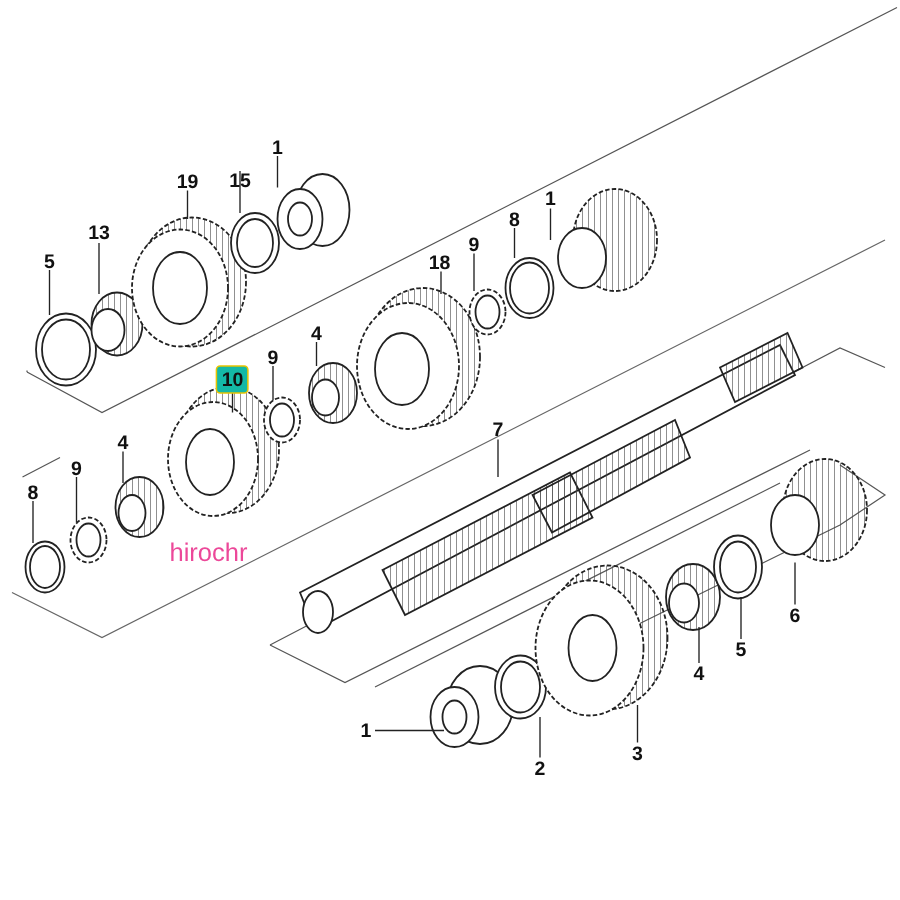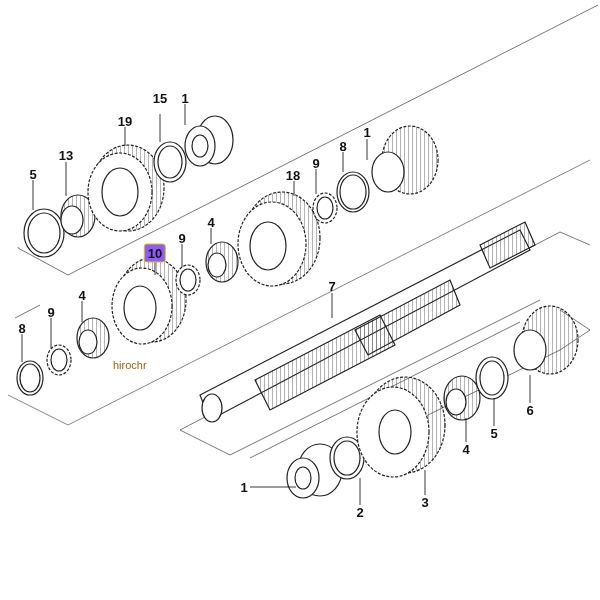--- a/index.html
+++ b/index.html
@@ -1,20 +1,20 @@
 <!DOCTYPE html>
 <html><head>
 <meta charset="utf-8">
 <style>
   html,body{margin:0;padding:0;background:#ffffff;}
   #stage{position:relative;width:600px;height:600px;overflow:hidden;background:#fff;font-family:"Liberation Sans",sans-serif;}
   svg{position:absolute;left:0;top:0;}
   .lbl{position:absolute;font-weight:bold;font-size:13px;color:#111;line-height:1;transform:translate(-50%,-50%);white-space:nowrap;}
-  .hl{background:#8b5cf6;border-radius:3px;padding:2px 3px;border:1px solid #e8c400;}
-  .wm{position:absolute;font-size:11px;color:#a16207;}
+  .hl{background:#14b8a6;border-radius:3px;padding:2px 3px;border:1px solid #e8c400;}
+  .wm{position:absolute;font-size:17px;color:#ec4899;}
 </style>
 </head>
 <body>
 
 <div id="stage">
   <svg width="600" height="600" viewBox="0 0 600 600">
     <defs>
       <pattern id="teeth" width="4" height="4" patternUnits="userSpaceOnUse">
         <line x1="0" y1="0" x2="0" y2="4" stroke="#444" stroke-width="0.8"></line>
       </pattern>
@@ -155,21 +155,21 @@
       <line x1="530" y1="403" x2="530" y2="375"></line>
       <line x1="494" y1="426" x2="494" y2="398"></line>
       <line x1="466" y1="442" x2="466" y2="418"></line>
       <line x1="425" y1="495" x2="425" y2="470"></line>
       <line x1="360" y1="505" x2="360" y2="478"></line>
       <line x1="250" y1="487" x2="296" y2="487"></line>
     </g>
   </svg>
 
   <span class="lbl" style="left:185px;top:98px">1</span>
-  <span class="lbl" style="left:160px;top:98px">15</span>
+  <span class="lbl" style="left:160px;top:120px">15</span>
   <span class="lbl" style="left:125px;top:121px">19</span>
   <span class="lbl" style="left:66px;top:155px">13</span>
   <span class="lbl" style="left:33px;top:174px">5</span>
   <span class="lbl" style="left:293px;top:175px">18</span>
   <span class="lbl" style="left:316px;top:163px">9</span>
   <span class="lbl" style="left:343px;top:146px">8</span>
   <span class="lbl" style="left:367px;top:132px">1</span>
   <span class="lbl" style="left:211px;top:222px">4</span>
   <span class="lbl" style="left:182px;top:238px">9</span>
   <span class="lbl hl" style="left:155px;top:253px">10</span>

